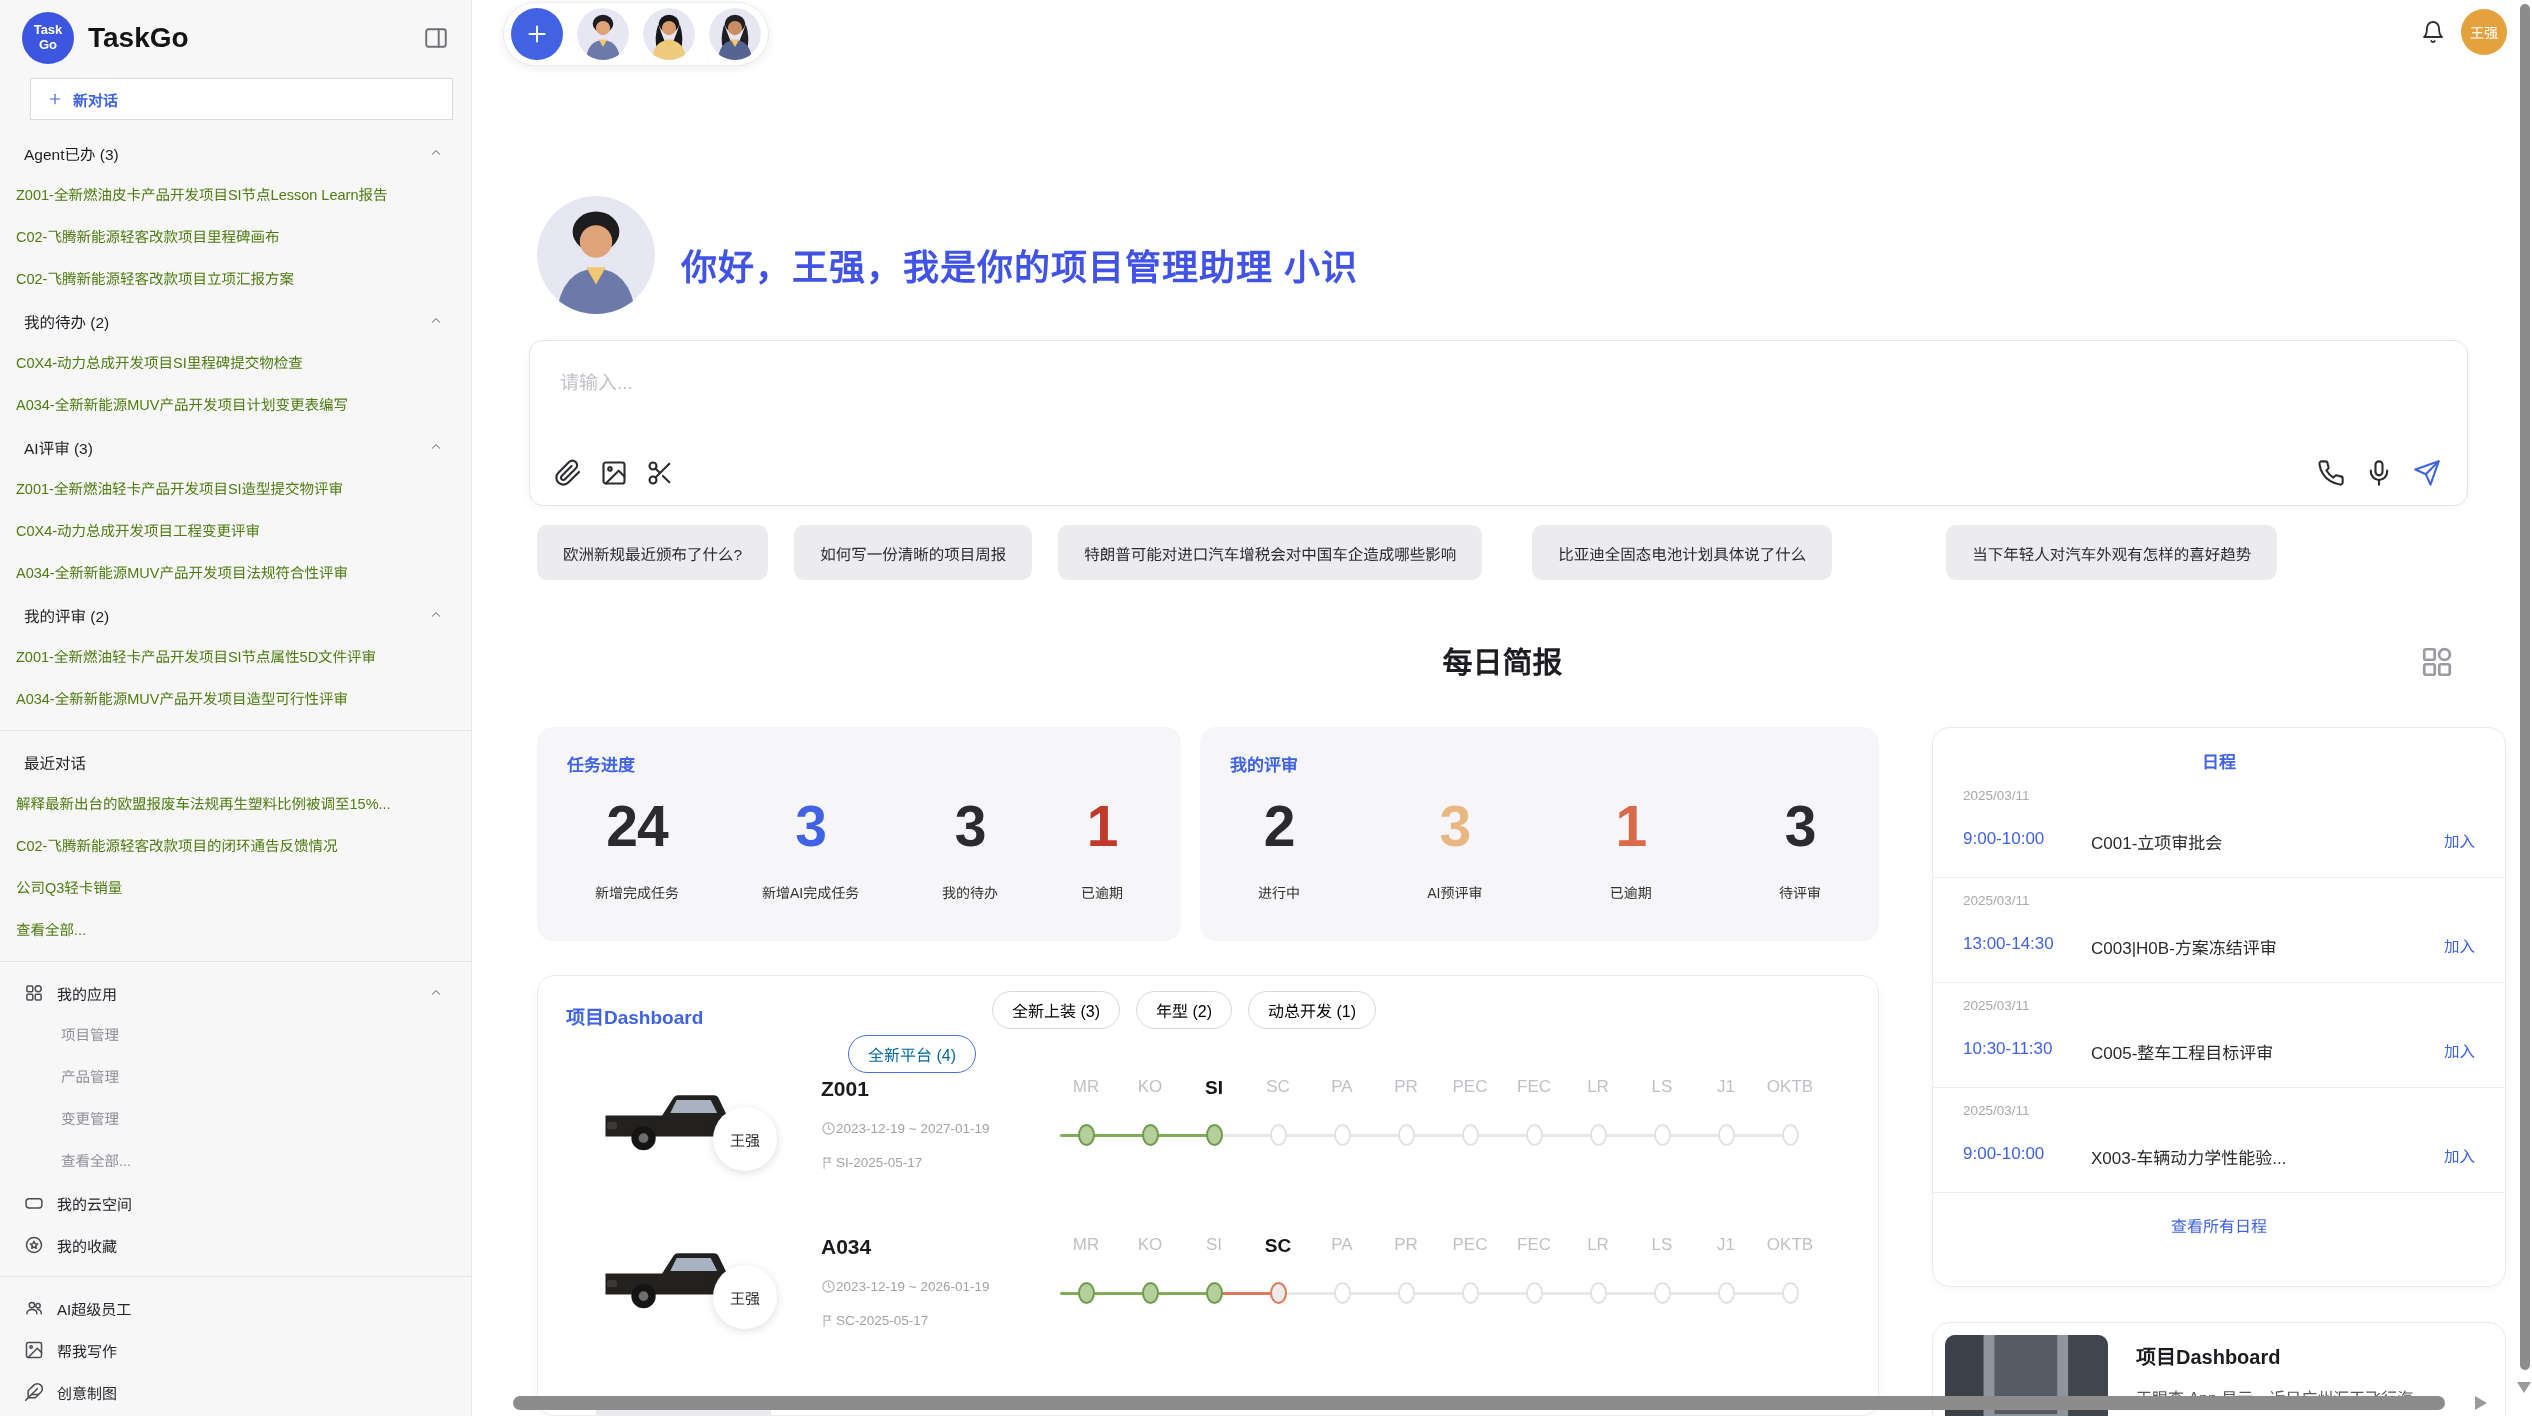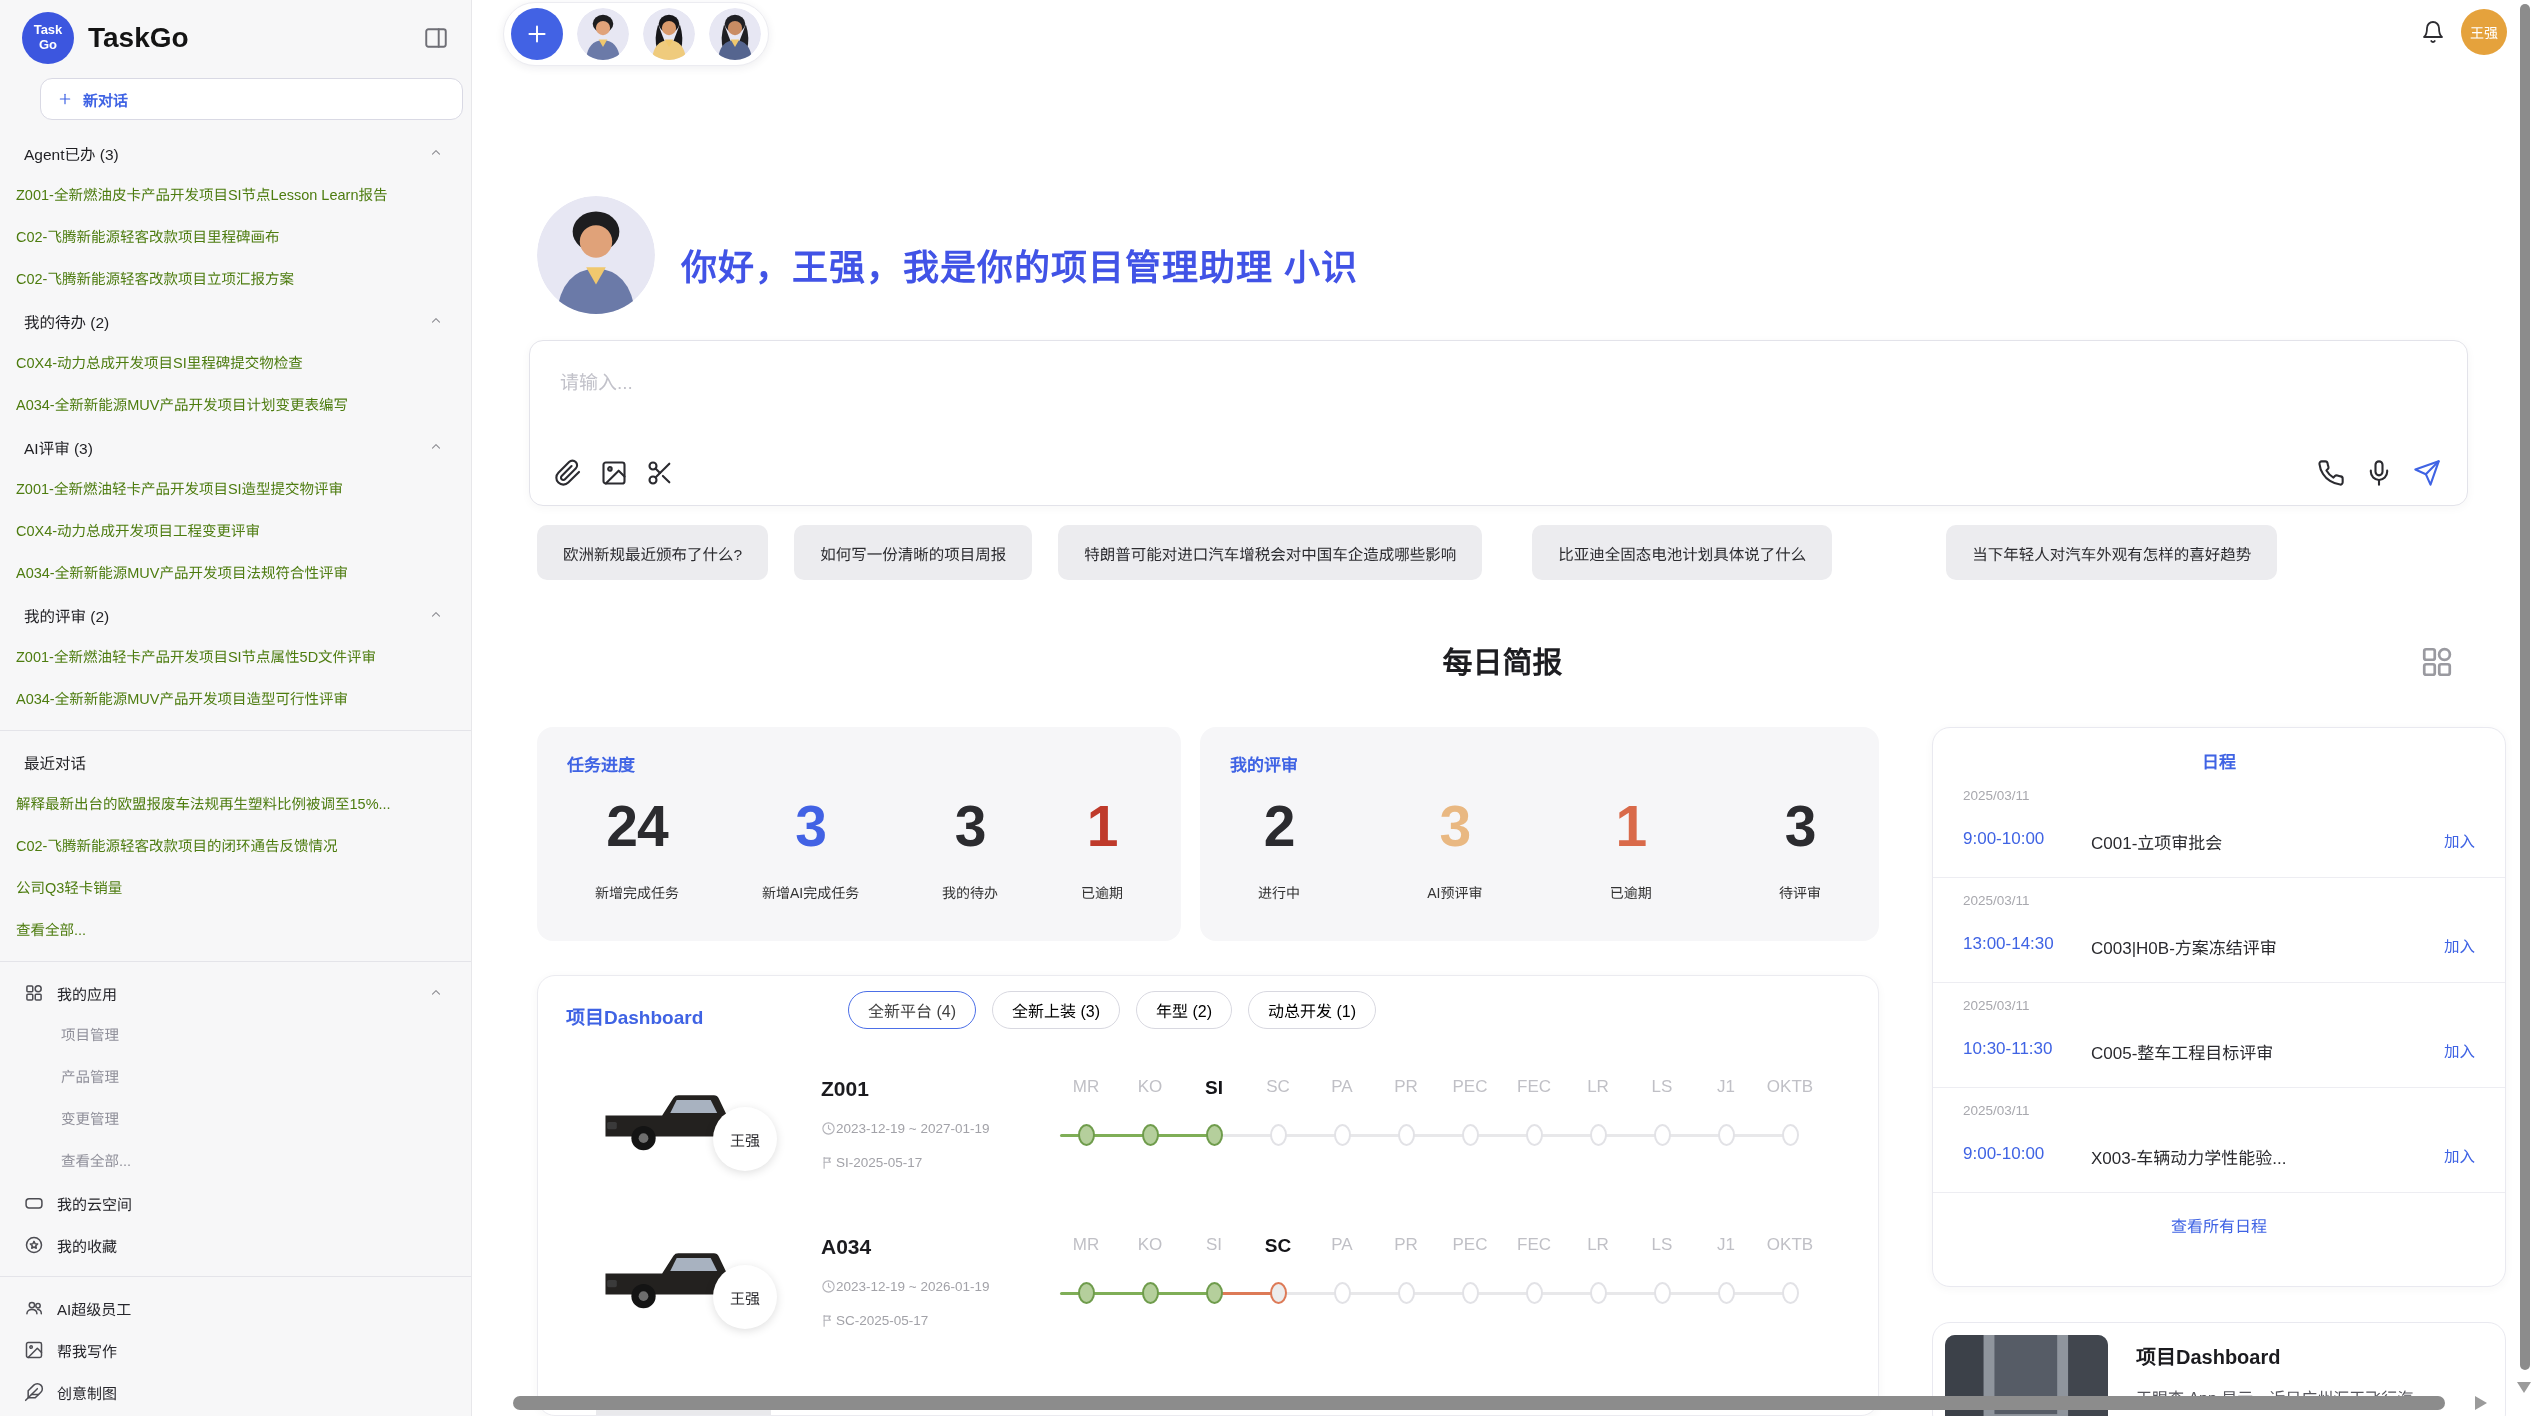--- a/index.html
+++ b/index.html
@@ -10,22 +10,22 @@
   
   .sidebar { position:absolute; left:0; top:0; bottom:0; width:472px; background:#f7f7f8;
              border-right:1px solid #e7e7ea; overflow:hidden; }
   .sb-header { display:flex; align-items:center; gap:14px; padding:12px 22px 8px 22px; }
   .logo { width:52px; height:52px; border-radius:50%; background:#3c56df; color:#fff;
           display:flex; flex-direction:column; align-items:center; justify-content:center;
           font-size:13px; font-weight:700; line-height:1.15; flex:none; }
   .app-title { font-size:28px; font-weight:700; color:#141414; flex:1; }
   .panel-btn { width:26px; height:26px; color:#6f6f76; cursor:pointer; }
   .panel-btn svg { width:100%; height:100%; }
-  .new-chat { margin:6px 24px 12px 40px; height:42px; display:flex; align-items:center; gap:10px;
-              padding:0 16px; background:#fff; border:1px solid #d9d9e4; border-radius:12px;
+  .new-chat { margin:6px 24px 12px 30px; height:42px; display:flex; align-items:center; gap:10px;
+              padding:0 16px; background:#fff; border:1px solid #d9d9e4; border-radius:0;
               color:#3f63e4; font-size:15px; font-weight:600; cursor:pointer; width:calc(100% - 48px); }
   .new-chat .ic { width:16px; height:16px; }
   .new-chat .ic svg { width:100%; height:100%; }
   .sb-section-header { display:flex; align-items:center; justify-content:space-between;
               padding:0 28px 0 24px; height:42px; font-size:15.5px; color:#1f1f23; font-weight:500; cursor:pointer; }
   .sb-section-header .ic { width:14px; height:14px; color:#8a8a90; }
   .sb-section-header .ic svg { width:100%; height:100%; }
   .sb-item { height:42px; line-height:42px; padding:0 8px 0 16px; font-size:14.5px; color:#4d7c0f;
              white-space:nowrap; overflow:hidden; cursor:pointer; }
   .sb-divider { height:1px; background:#e4e4e9; margin:10px 0; }
@@ -106,21 +106,21 @@
   .sched-all { text-align:center; margin-top:20px; font-size:16px; color:#3f63e4; cursor:pointer; }
 
   
   .dash-card { position:absolute; left:64px; top:975px; width:1342px; height:441px; background:#fff;
                border:1px solid #ebebf0; border-radius:18px; overflow:hidden;
                box-shadow:0 2px 10px rgba(40,40,60,.04); }
   .dash-title { position:absolute; left:28px; top:26px; font-size:19px; font-weight:600; color:#3f63e4; }
   .dash-tabs { position:absolute; left:310px; top:15px; display:flex; gap:16px; }
   .dtab { height:38px; display:flex; align-items:center; padding:0 19px; border:1px solid #d8d8e0;
           border-radius:19px; font-size:16px; color:#000000; background:#fff; cursor:pointer; white-space:nowrap; }
-  .dtab.active { border:1.5px solid #4c6fe7; color:#404040; font-weight:500; }
+  .dtab.active { border:1.5px solid #4c6fe7; color:#0369a1; font-weight:500;margin-top:44px; }
   .proj-row { position:absolute; left:0; right:0; height:158px; }
   .proj-img { position:absolute; left:58px; top:8px; width:175px; height:102px; border-radius:10px;
               overflow:hidden; display:flex; align-items:center; justify-content:center; background:#fff; }
   .proj-img svg { width:170px; }
   .owner-badge { position:absolute; left:175px; top:46px; width:64px; height:64px; border-radius:50%;
                  background:#fff; box-shadow:0 2px 10px rgba(0,0,0,.13); display:flex; align-items:center;
                  justify-content:center; font-size:15px; color:#2c2c30; }
   .proj-name { position:absolute; left:283px; top:16px; font-size:21px; font-weight:700; color:#1b1b1f; }
   .proj-meta { position:absolute; left:283px; display:flex; align-items:center; gap:0;
                font-size:13.5px; color:#a2a2a8; white-space:nowrap; }

